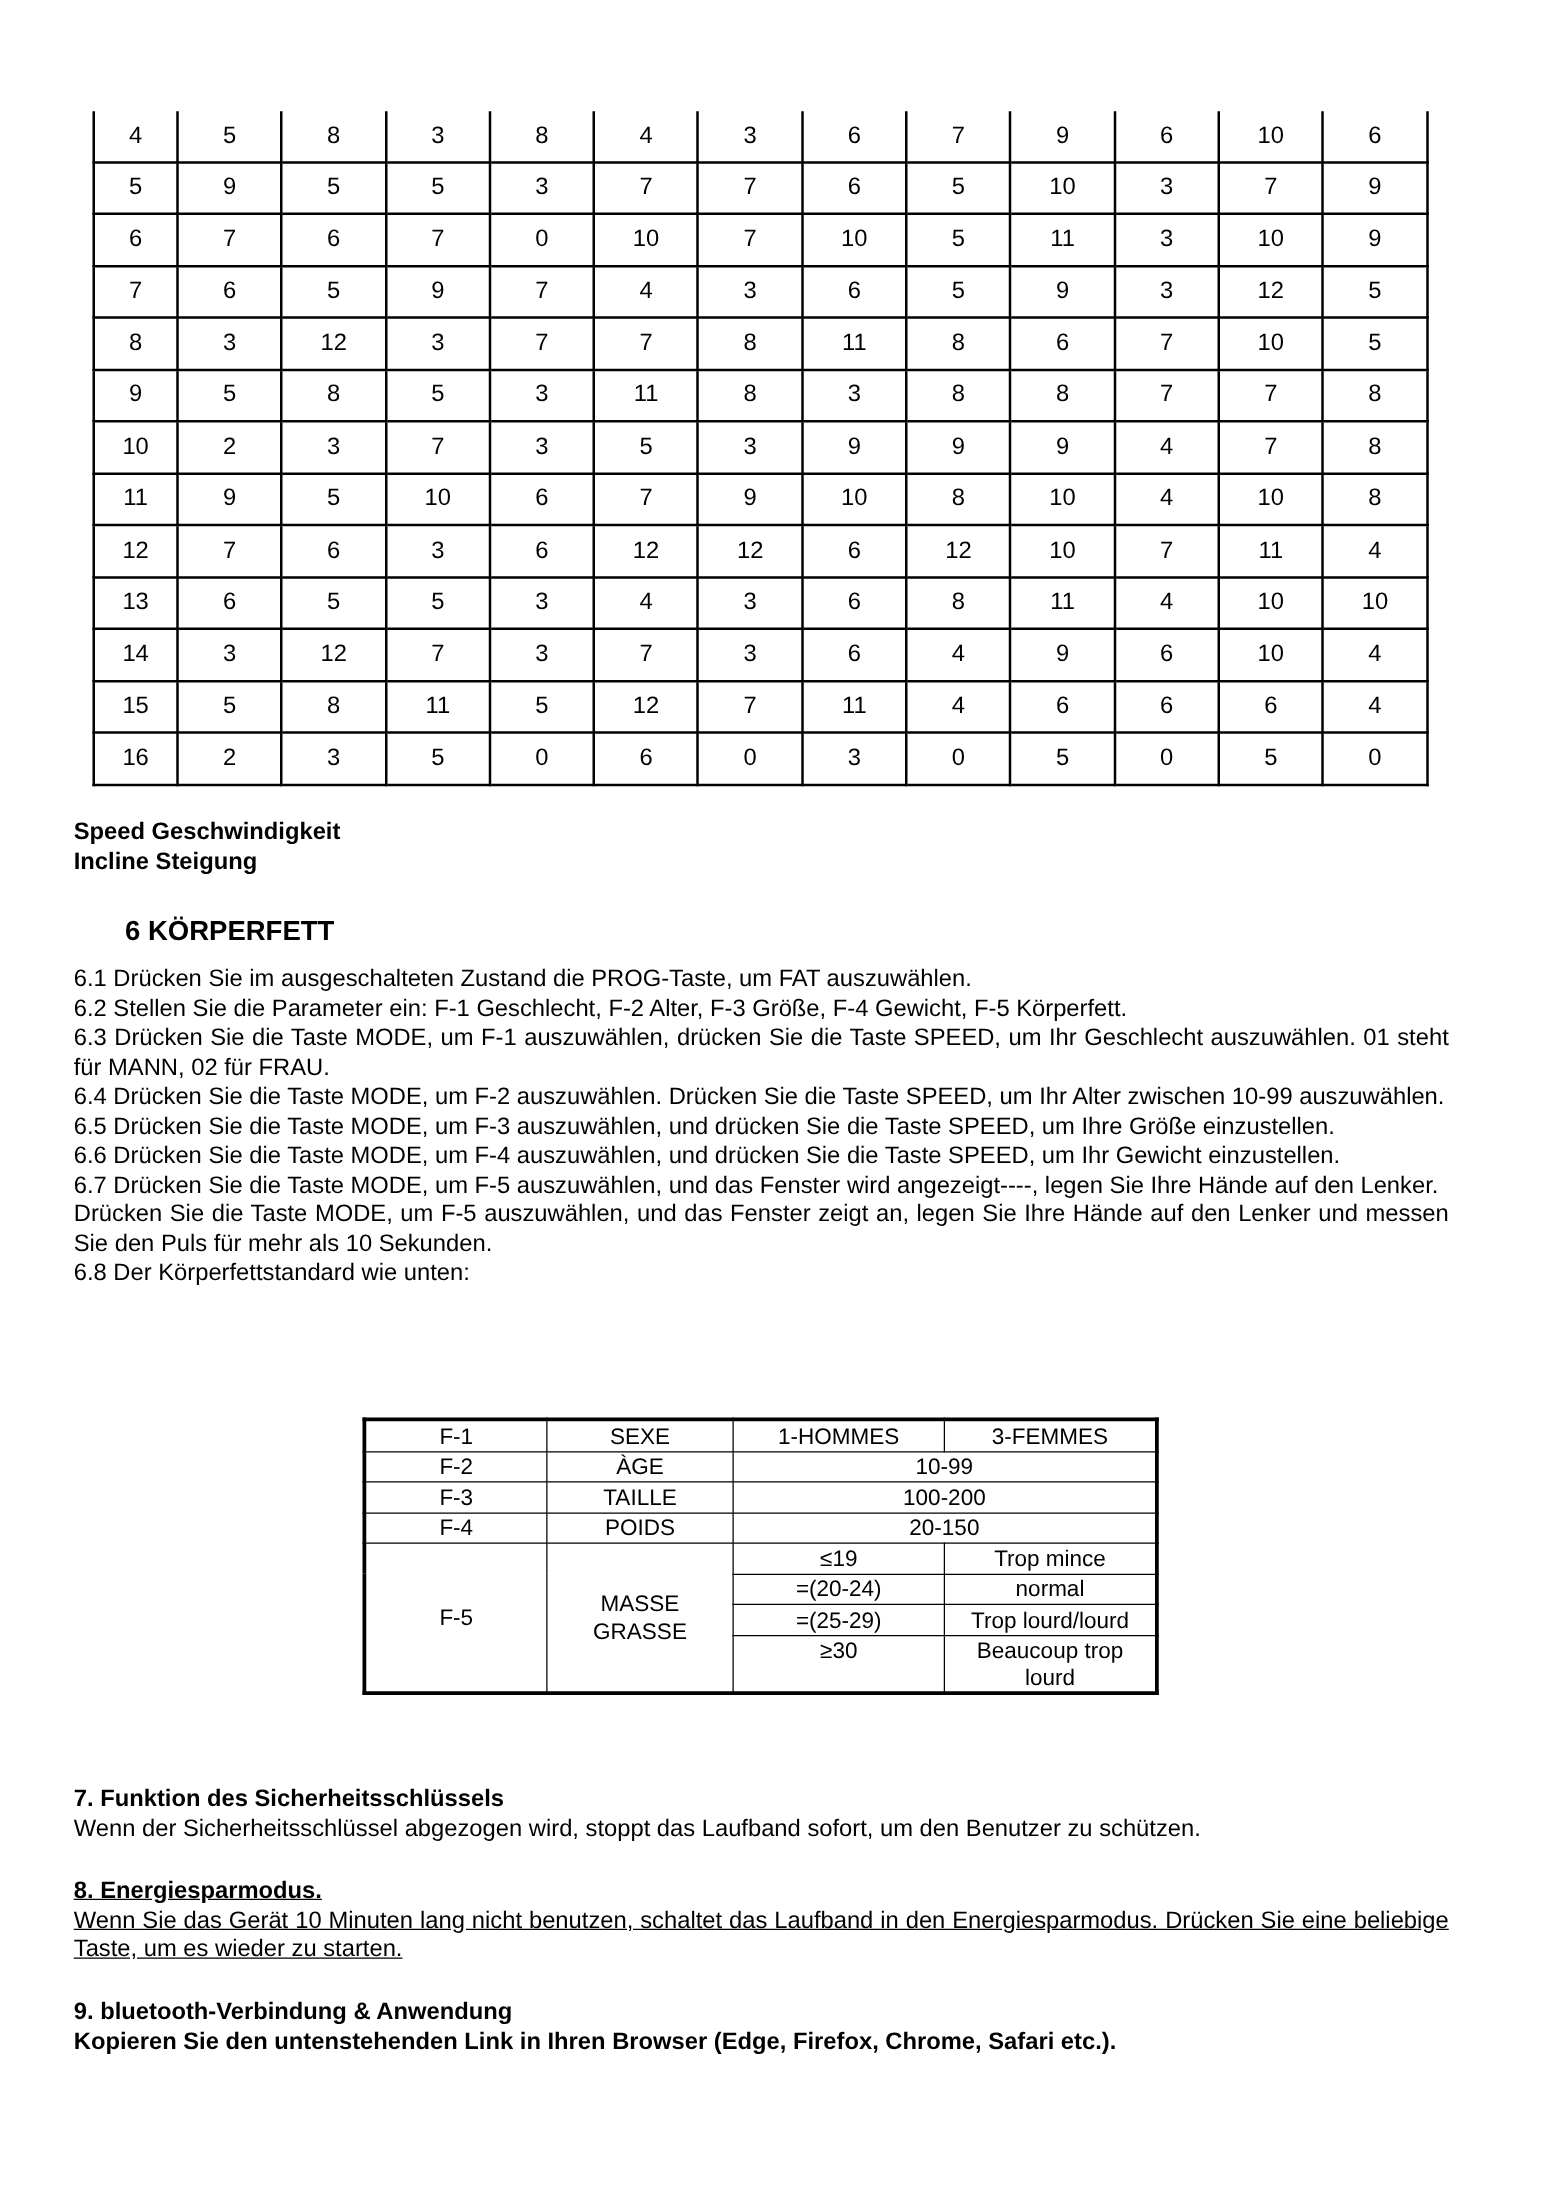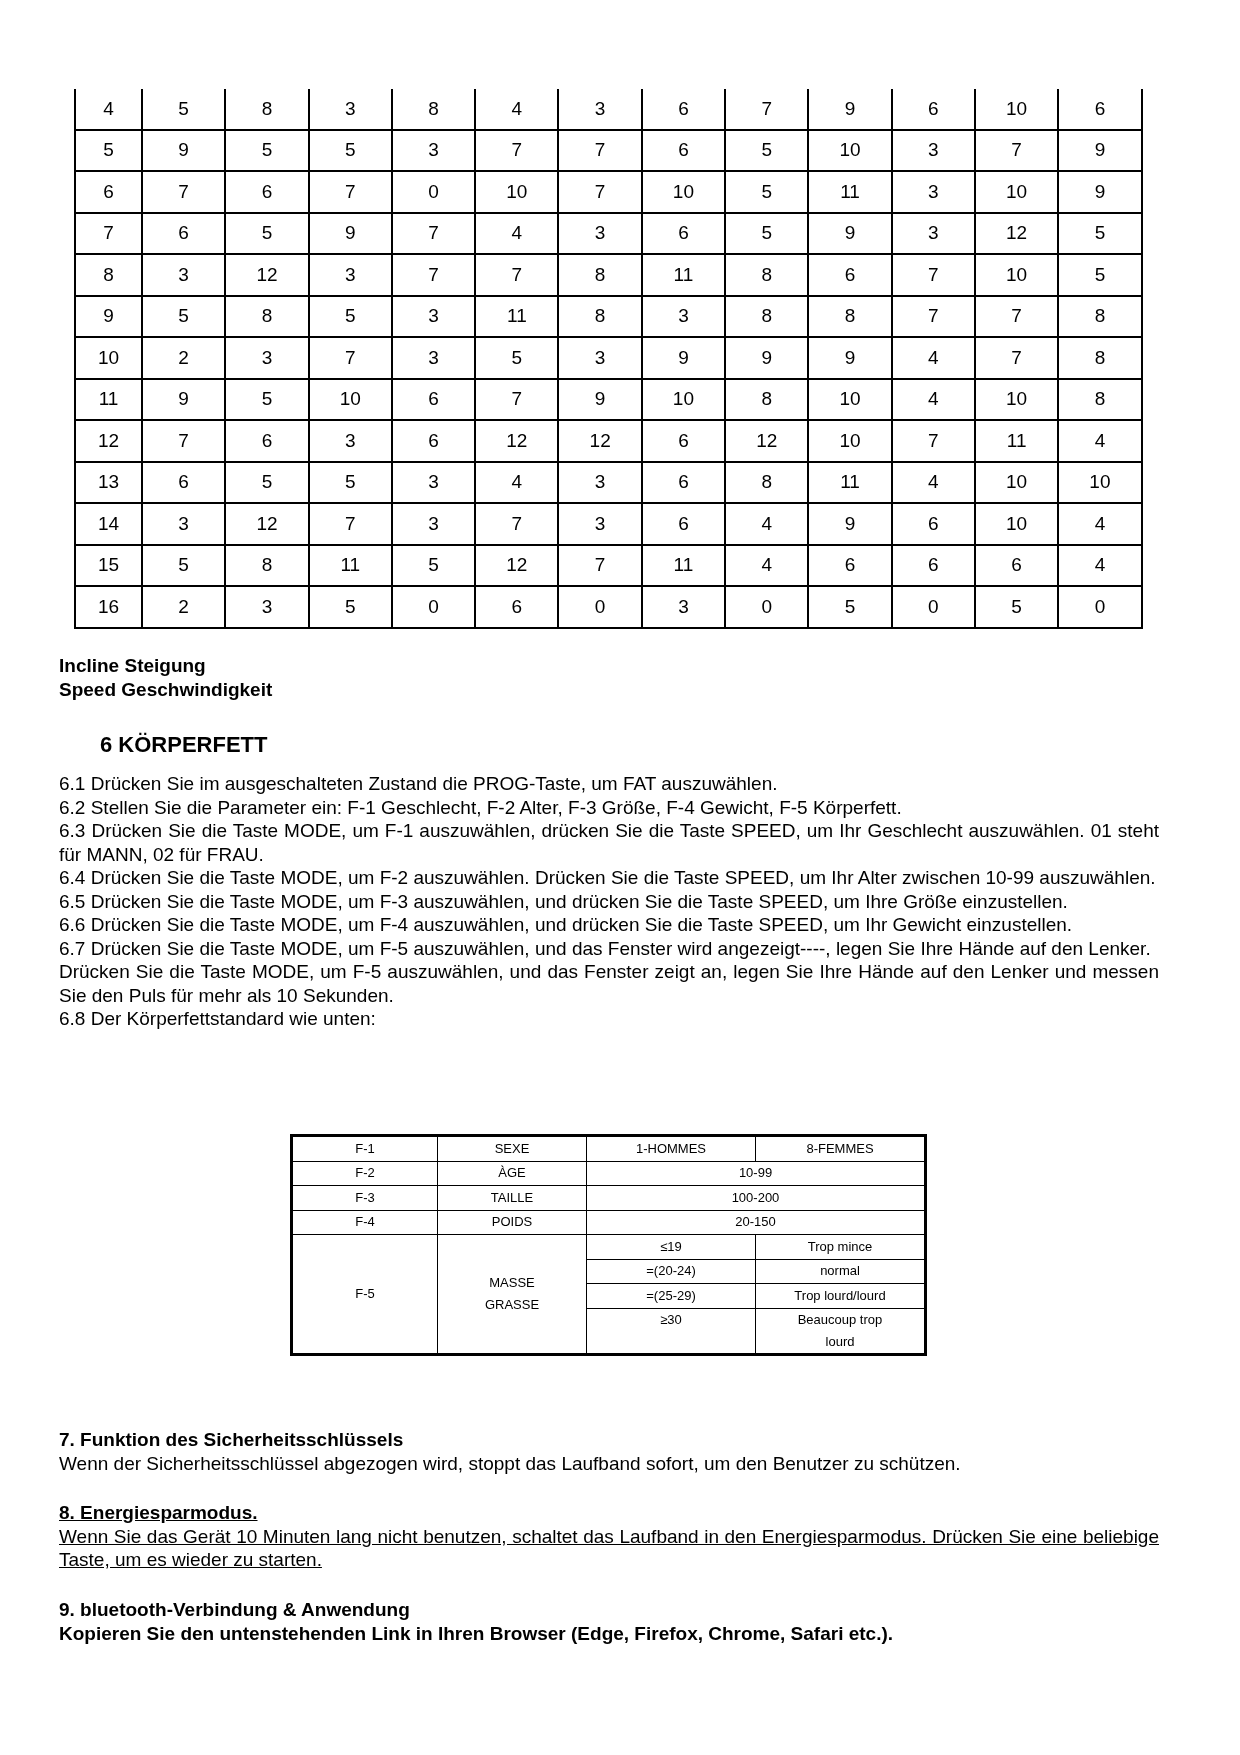--- a/index.html
+++ b/index.html
@@ -27,21 +27,21 @@
 
   #legend { top: 654px; }
   #sec6-title { position: absolute; left: 59px; top: 732px; font-size: 22px; font-weight: bold; margin-left: 41px; }
   #sec6-body { top: 772px; }
   #sec6-body p { margin: 0; }
 
   
   #fat-table {
     position: absolute; left: 290px; top: 1134px;
     border-collapse: collapse; table-layout: fixed;
-    border: 3px solid #000; font-size: 13px;
+    border: 3px solid #000; font-size: 18px;
   }
   #fat-table td {
     border: 1.5px solid #000; text-align: center; vertical-align: middle;
     padding: 0; height: 23.5px; line-height: 22px;
   }
   #fat-table col.a { width: 146px; }
   #fat-table col.b { width: 149px; }
   #fat-table col.c { width: 169px; }
   #fat-table col.d { width: 170px; }
 
@@ -263,22 +263,22 @@
         <td>0</td>
         <td>5</td>
         <td>0</td>
         <td>5</td>
         <td>0</td>
       </tr>
     </tbody>
 </table>
 
 <div id="legend" class="text bold">
+  <p>Speed Geschwindigkeit</p>
   <p>Incline Steigung</p>
-  <p>Speed Geschwindigkeit</p>
 </div>
 
 <div id="sec6-title">6 KÖRPERFETT</div>
 <div id="sec6-body" class="text just">
   <p>6.1 Drücken Sie im ausgeschalteten Zustand die PROG-Taste, um FAT auszuwählen.</p>
   <p>6.2 Stellen Sie die Parameter ein: F-1 Geschlecht, F-2 Alter, F-3 Größe, F-4 Gewicht, F-5 Körperfett.</p>
   <p>6.3 Drücken Sie die Taste MODE, um F-1 auszuwählen, drücken Sie die Taste SPEED, um Ihr Geschlecht auszuwählen. 01 steht für MANN, 02 für FRAU.</p>
   <p>6.4 Drücken Sie die Taste MODE, um F-2 auszuwählen. Drücken Sie die Taste SPEED, um Ihr Alter zwischen 10-99 auszuwählen.</p>
   <p>6.5 Drücken Sie die Taste MODE, um F-3 auszuwählen, und drücken Sie die Taste SPEED, um Ihre Größe einzustellen.</p>
   <p>6.6 Drücken Sie die Taste MODE, um F-4 auszuwählen, und drücken Sie die Taste SPEED, um Ihr Gewicht einzustellen.</p>
@@ -292,21 +292,21 @@
       <col class="a">
       <col class="b">
       <col class="c">
       <col class="d">
     </colgroup>
   <tbody>
     <tr>
       <td>F-1</td>
       <td>SEXE</td>
       <td>1-HOMMES</td>
-      <td>8-FEMMES</td>
+      <td>3-FEMMES</td>
     </tr>
     <tr>
       <td>F-2</td>
       <td>ÀGE</td>
       <td colspan="2">10-99</td>
     </tr>
     <tr>
       <td>F-3</td>
       <td>TAILLE</td>
       <td colspan="2">100-200</td>

